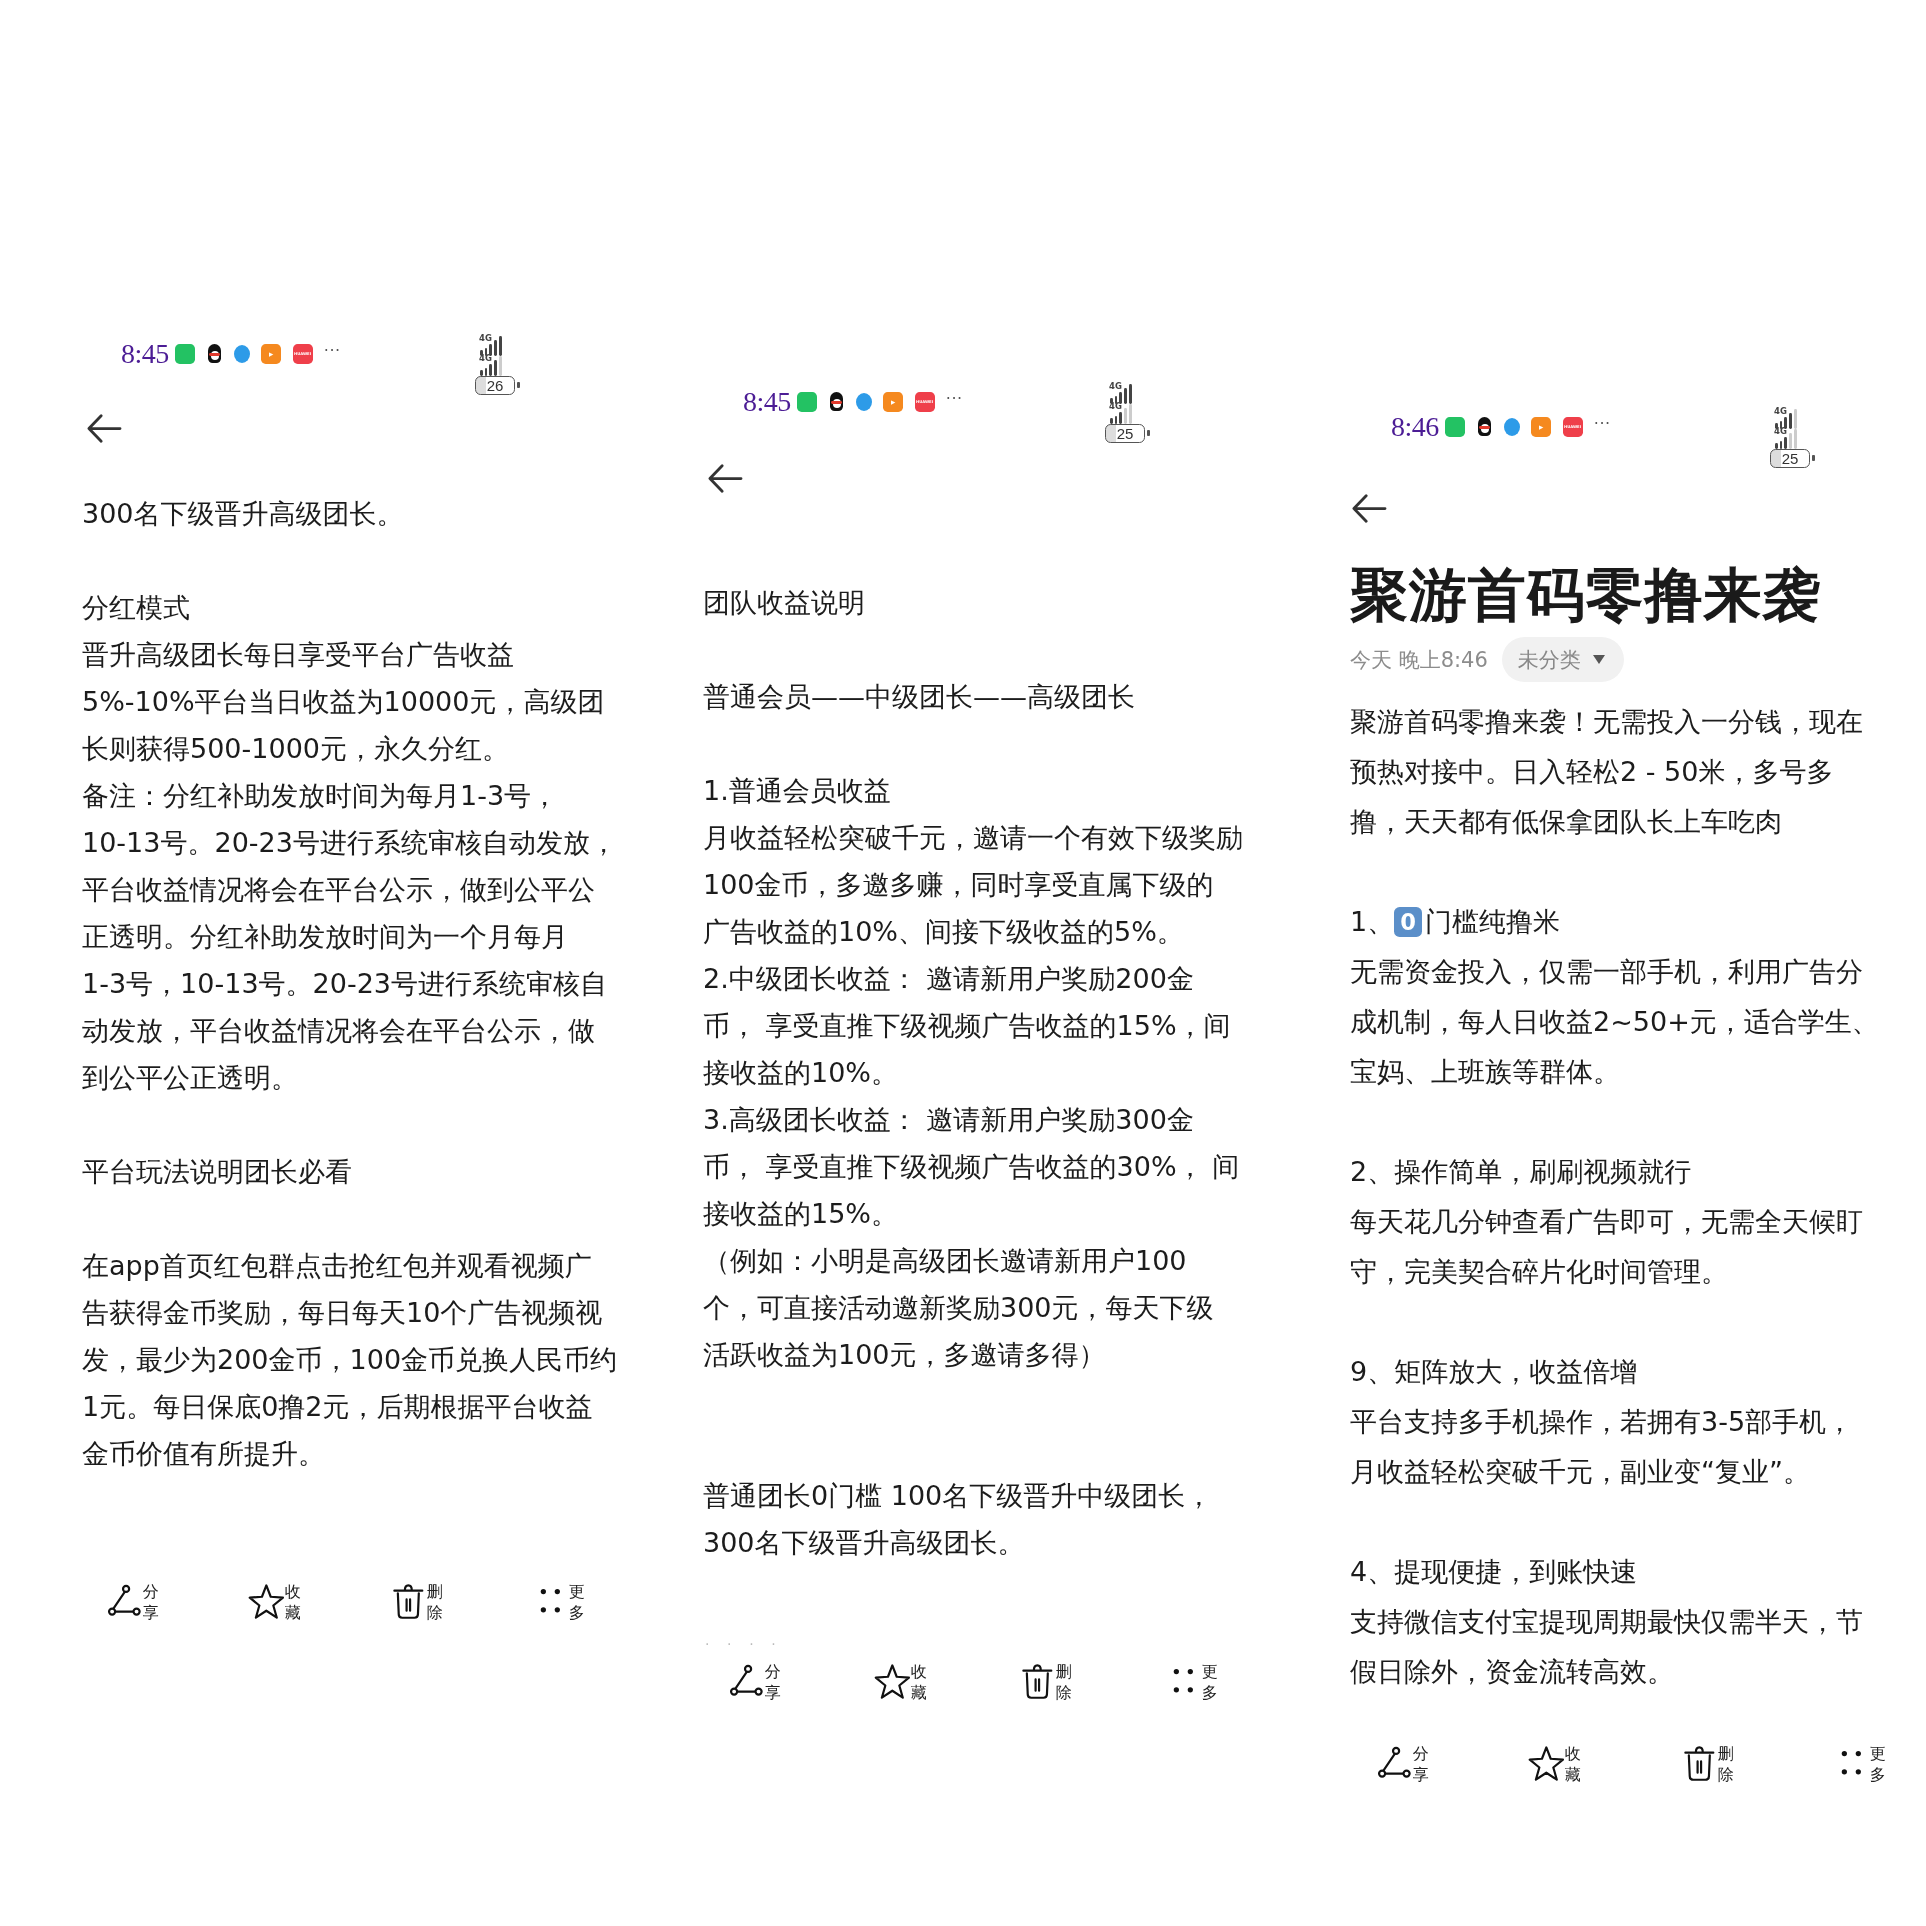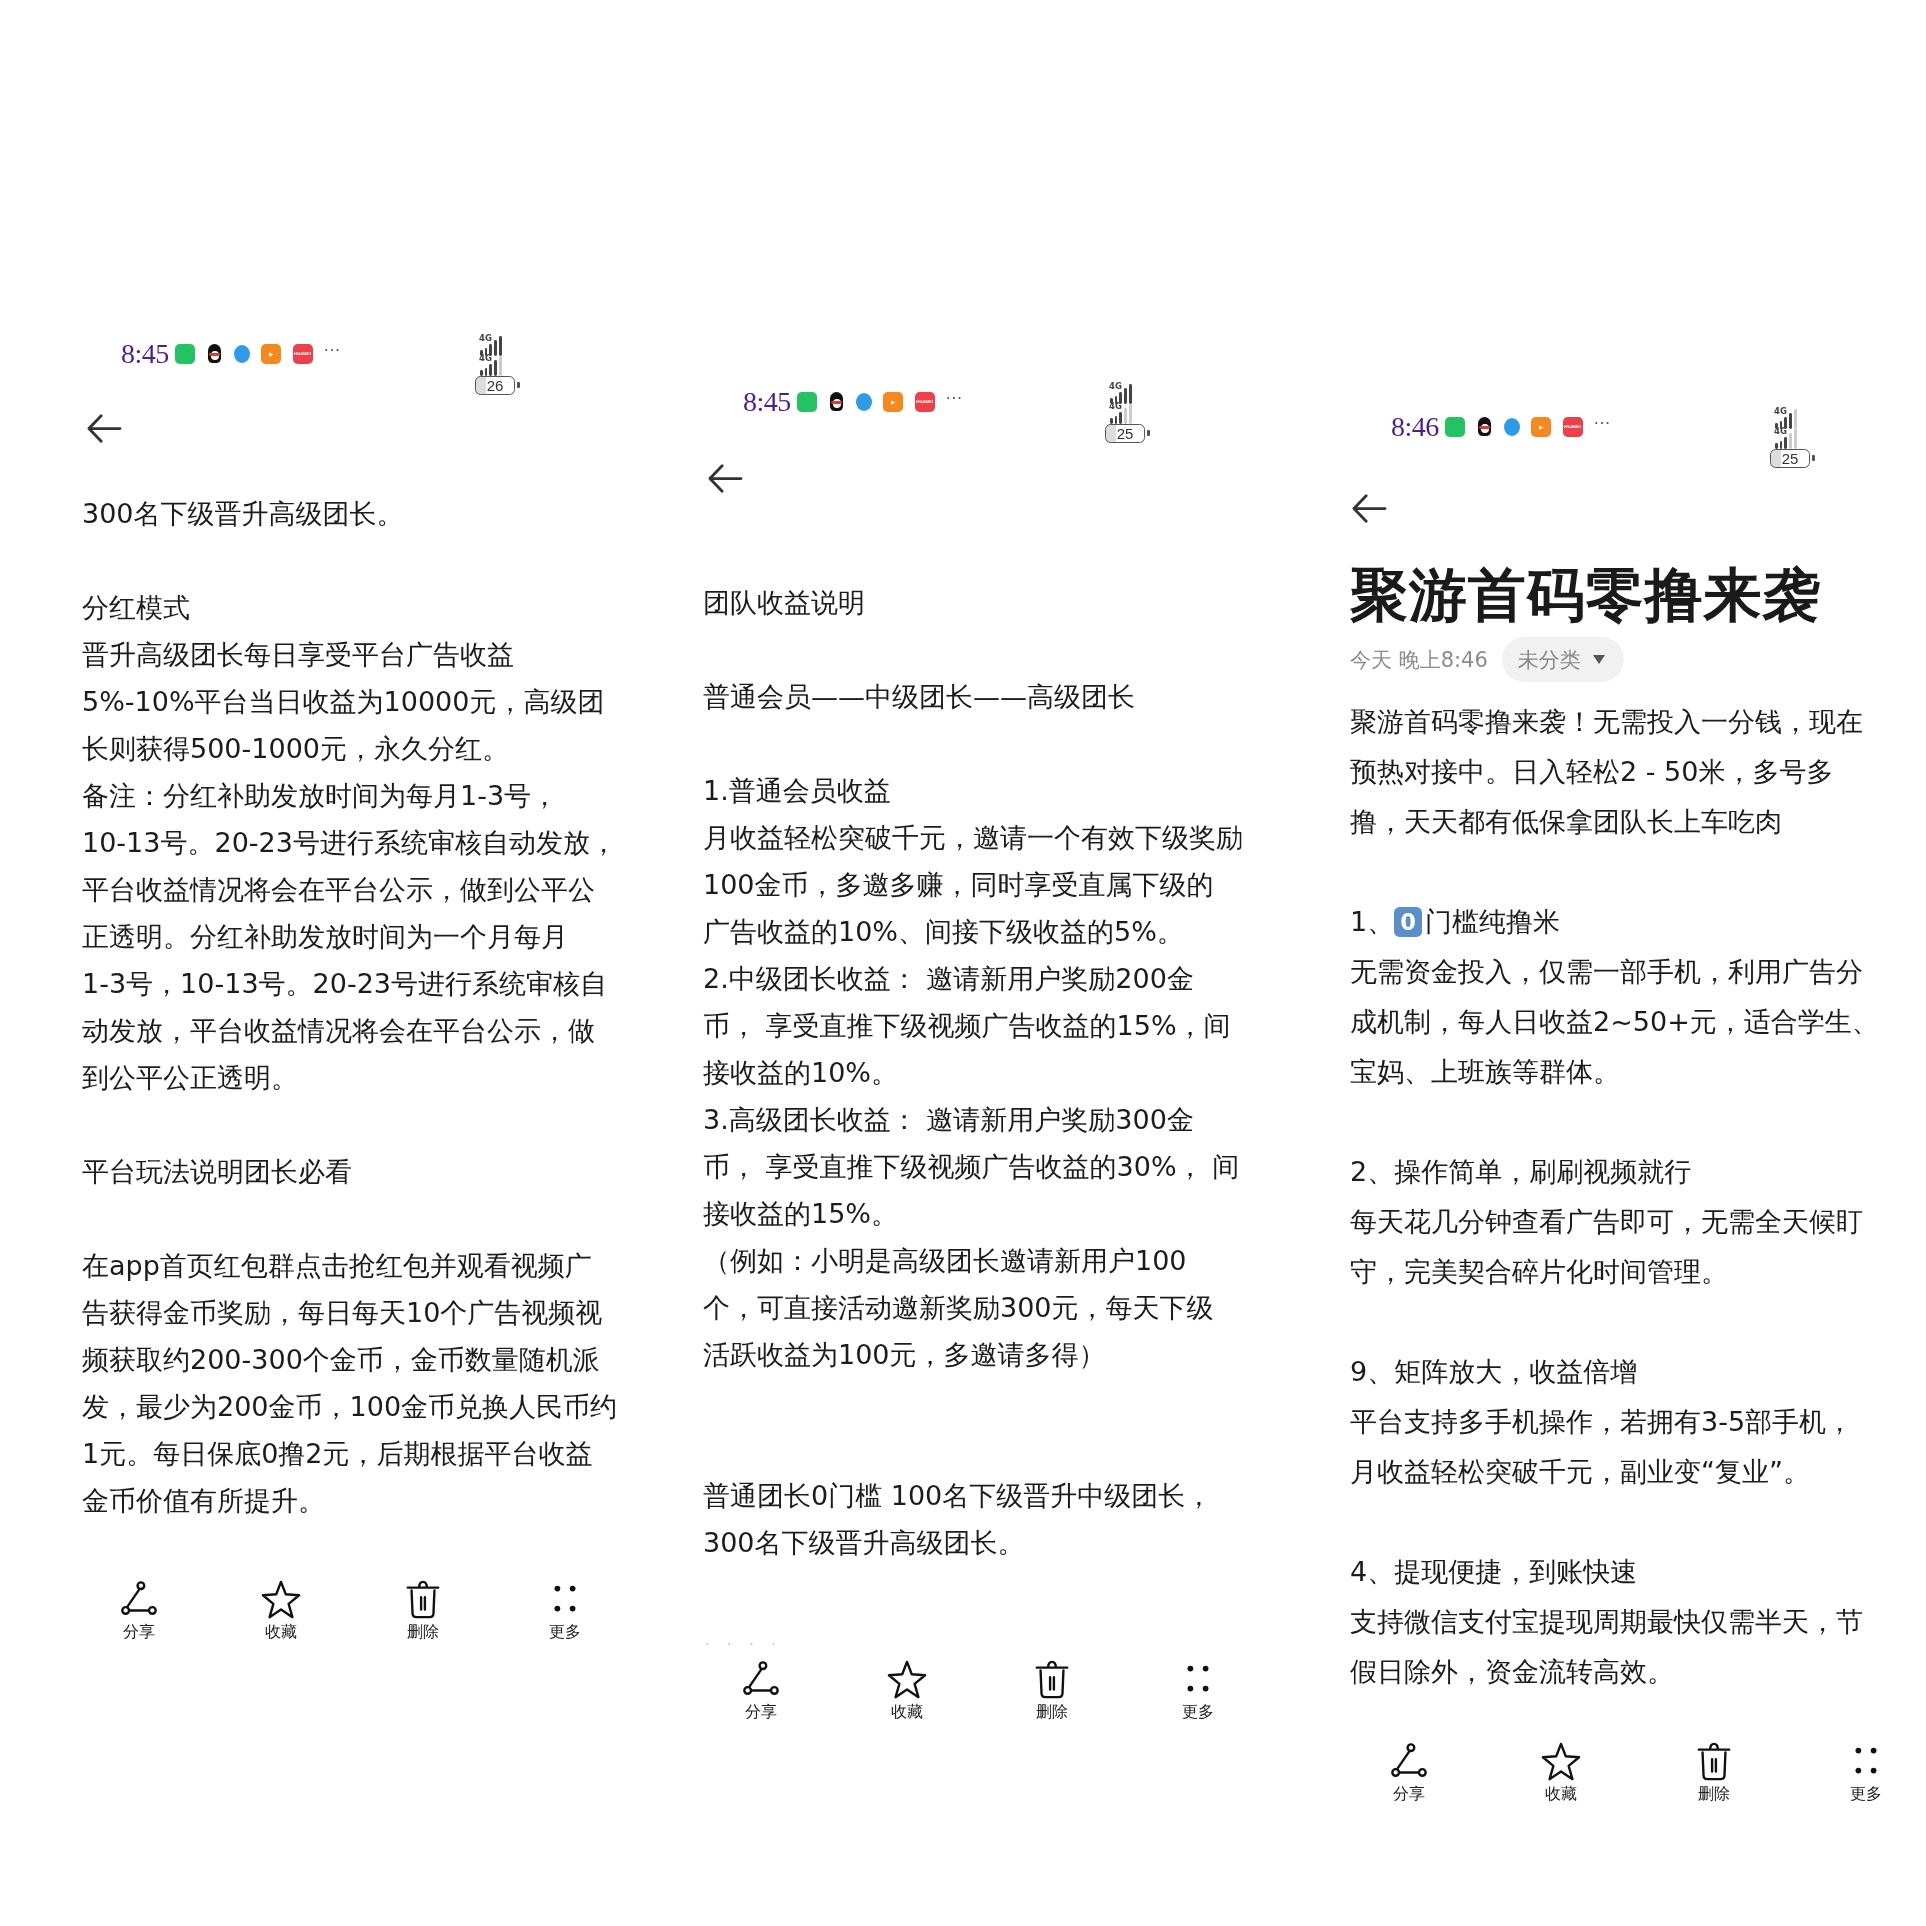--- a/index.html
+++ b/index.html
@@ -25,21 +25,21 @@
   .sig .lbl { position:absolute; left:-0.9px; top:-2.8px; font-size:8.5px; font-weight:bold; color:#444; }
   .sig .bar { width:2.8px; background:#444; margin-left:1.9px; border-radius:1.4px; }
   .sig .bar.dim { background:#ccc; }
   .wifi { width:24.5px; height:21px; margin-right:7.5px; }
   .battery { width:40px; height:20px; border:1.9px solid #555; border-radius:5.6px; box-sizing:border-box; display:flex; align-items:center; justify-content:center; font-size:15px; color:#333; position:relative; font-family:"Liberation Sans",sans-serif; background:linear-gradient(90deg,#ddd 0 26%, #fff 26%); }
   .battery:after { content:""; position:absolute; right:-5.6px; top:4.7px; width:2.4px; height:6.6px; background:#555; border-radius:0.9px; }
   .back { position:absolute; width:38px; height:33px; }
   .text { position:absolute; font-size:27px; line-height:47px; color:#1c1c1c; white-space:nowrap; }
   .text .ln { display:block; height:47px; }
   .text .gap { display:block; height:47px; }
-  .toolbar-item { position:absolute; width:66px; display:flex; flex-direction:column; align-items:center; }
+  .toolbar-item { position:absolute; width:66px; display:flex; align-items:center; }
   .toolbar-item svg { width:40px; height:40px; }
   .toolbar-item .tlabel { font-size:16px; color:#222; margin-top:1.9px; }
   .title { position:absolute; font-size:58px; font-weight:bold; color:#1a1a1a; white-space:nowrap; letter-spacing:0.9px; }
   .meta { position:absolute; display:flex; align-items:center; }
   .meta .date { font-size:21px; color:#8c8c8c; margin-right:14px; }
   .meta .pill { background:#f1f1f1; border-radius:22.6px; height:45px; padding:0 19px 0 16px; display:flex; align-items:center; font-size:21px; color:#888; }
   .meta .pill .caret { margin-left:12.2px; width:0; height:0; border-left:6.6px solid transparent; border-right:6.6px solid transparent; border-top:9.4px solid #555; }
   .kbd0 { display:inline-block; width:28px; height:30px; border-radius:5.6px; background:#5b8fc9; color:#fff; text-align:center; line-height:30px; font-size:22.6px; font-weight:bold; vertical-align:middle; margin:0 2.8px 3.8px 0; }
   .faded { position:absolute; font-size:14px; color:#bbb; letter-spacing:6.6px; }
 </style>
@@ -98,21 +98,20 @@
     <span class="ln">平台收益情况将会在平台公示，做到公平公</span>
     <span class="ln">正透明。分红补助发放时间为一个月每月</span>
     <span class="ln">1-3号，10-13号。20-23号进行系统审核自</span>
     <span class="ln">动发放，平台收益情况将会在平台公示，做</span>
     <span class="ln">到公平公正透明。</span>
     <span class="gap"></span>
     <span class="ln">平台玩法说明团长必看</span>
     <span class="gap"></span>
     <span class="ln">在app首页红包群点击抢红包并观看视频广</span>
     <span class="ln">告获得金币奖励，每日每天10个广告视频视</span>
-    <span class="ln">频获取约200-300个金币，金币数量随机派</span>
     <span class="ln">发，最少为200金币，100金币兑换人民币约</span>
     <span class="ln">1元。每日保底0撸2元，后期根据平台收益</span>
     <span class="ln">金币价值有所提升。</span>
   </div>
 
   <div class="toolbar-item" style="left:106px;top:1580px;">
     <svg viewBox="0 0 84 84">
         <circle cx="46" cy="12" r="7" fill="none" stroke="#111" stroke-width="5"></circle>
         <circle cx="14" cy="64" r="7" fill="none" stroke="#111" stroke-width="5"></circle>
         <circle cx="70" cy="64" r="7" fill="none" stroke="#111" stroke-width="5"></circle>

